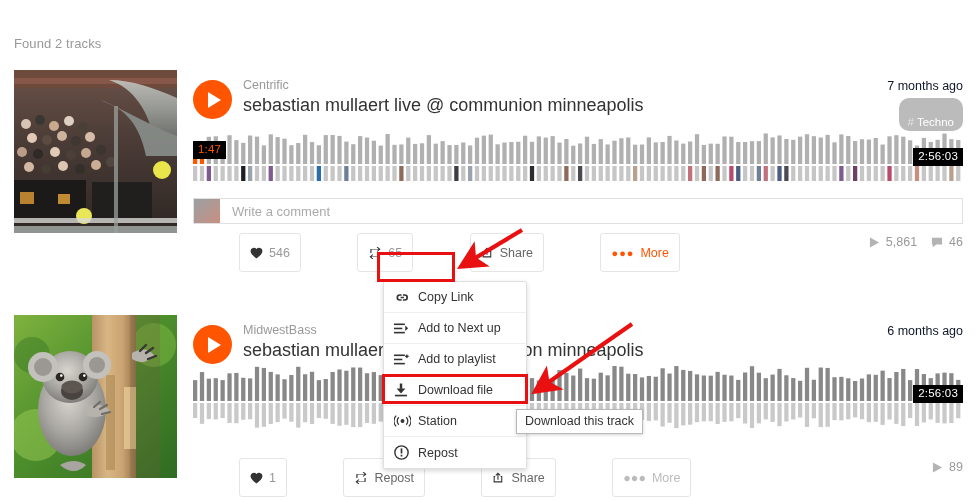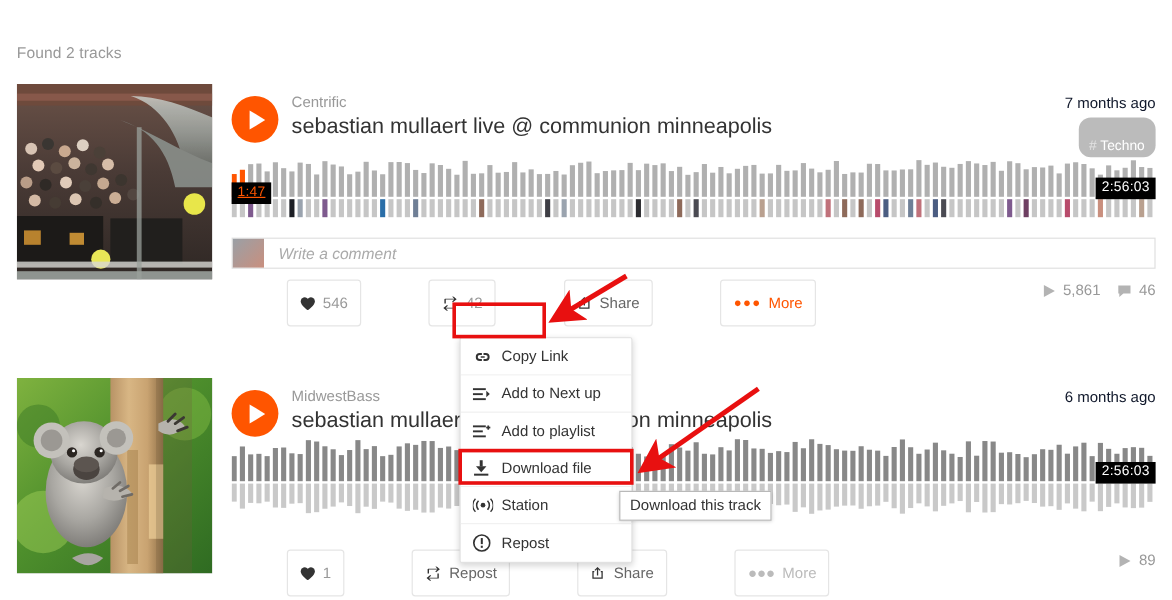--- a/index.html
+++ b/index.html
@@ -83,21 +83,20 @@
   
   .comment-row {
     position: absolute; left: 0; right: 14px; top: 128px; height: 26px;
     border: 1px solid #e0e0e0; background: #fff; display: flex; align-items: center;
   }
   .comment-avatar { width: 26px; height: 24px; background: linear-gradient(135deg,#9aa0a6,#c98f7e); flex: 0 0 auto; }
   .comment-input {
     border: 0; outline: 0; flex: 1; height: 24px;
     font-size: 13px; color: #666; padding-left: 12px; background: transparent;
     font-family: "Liberation Sans", sans-serif;
-    font-style: italic;
   }
   .comment-input::placeholder { color: #aaa; }
 
   
   .actions { position: absolute; left: 0; }
   #actions-0 { top: 163px; }
   #actions-1 { top: 143px; }
   .btn {
     display: inline-flex; align-items: center; gap: 6px;
     height: 39px; padding: 0 10px; margin-right: 6px;
@@ -453,42 +452,42 @@
                 <rect x="721.88" y="38" width="4.26" height="15" fill="#c98f7e"></rect>
                 <rect x="728.75" y="38" width="4.26" height="15" fill="#c6c6c6"></rect>
                 <rect x="735.63" y="38" width="4.26" height="15" fill="#c6c6c6"></rect>
                 <rect x="742.50" y="38" width="4.26" height="15" fill="#c6c6c6"></rect>
                 <rect x="749.38" y="38" width="4.26" height="15" fill="#c6c6c6"></rect>
                 <rect x="756.25" y="38" width="4.26" height="15" fill="#b9a08f"></rect>
                 <rect x="763.13" y="38" width="4.26" height="15" fill="#c6c6c6"></rect>
               </g>
           </svg>
         </div>
-        <div class="time-badge orange" style="left:0; top:24px;text-decoration:underline;">1:47</div>
+        <div class="time-badge orange" style="left:0; top:13px;">1:47</div>
         <div class="time-badge dur-badge" style="top:20px;">2:56:03</div>
       </div>
 
       <div class="comment-row">
         <div class="comment-avatar"></div>
         <input class="comment-input" placeholder="Write a comment" style="">
       </div>
 
       <div class="actions" id="actions-0">
         <span class="btn">
           <svg width="13" height="12" viewBox="0 0 24 22">
               <path d="M12 21S1 13.6 1 7.2A6.2 6.2 0 0 1 12 3.6 6.2 6.2 0 0 1 23 7.2C23 13.6 12 21 12 21z" fill="#333"></path>
             </svg>
           <span class="cnt">546</span>
         </span>
         <span class="btn">
           <svg width="14" height="12" viewBox="0 0 24 20">
               <path d="M5 3h13l-3-3 1.2-.9L21.5 3.7 16.2 8 15 7l3-3H6v6H4V3.8C4 3.3 4.4 3 5 3z" fill="#333"></path>
               <path d="M19 17H6l3 3-1.2.9L2.5 16.3 7.8 12 9 13l-3 3h12v-6h2v6.2c0 .5-.4.8-1 .8z" fill="#333"></path>
             </svg>
-          <span class="cnt">42</span>
+          <span class="cnt">65</span>
         </span>
         <span class="btn">
           <svg width="13" height="13" viewBox="0 0 24 24">
               <path d="M3 9v12h16V9h-3v2h1v8H5v-8h1V9H3z" fill="#333"></path>
               <path d="M11 2.6 6.3 7.3l1.4 1.4L10 6.4V16h2V6.4l2.3 2.3 1.4-1.4L11 2.6z" fill="#333"></path>
             </svg>
           <span>Share</span>
         </span>
         <span class="btn more">
           <span class="dots">●●●</span>

